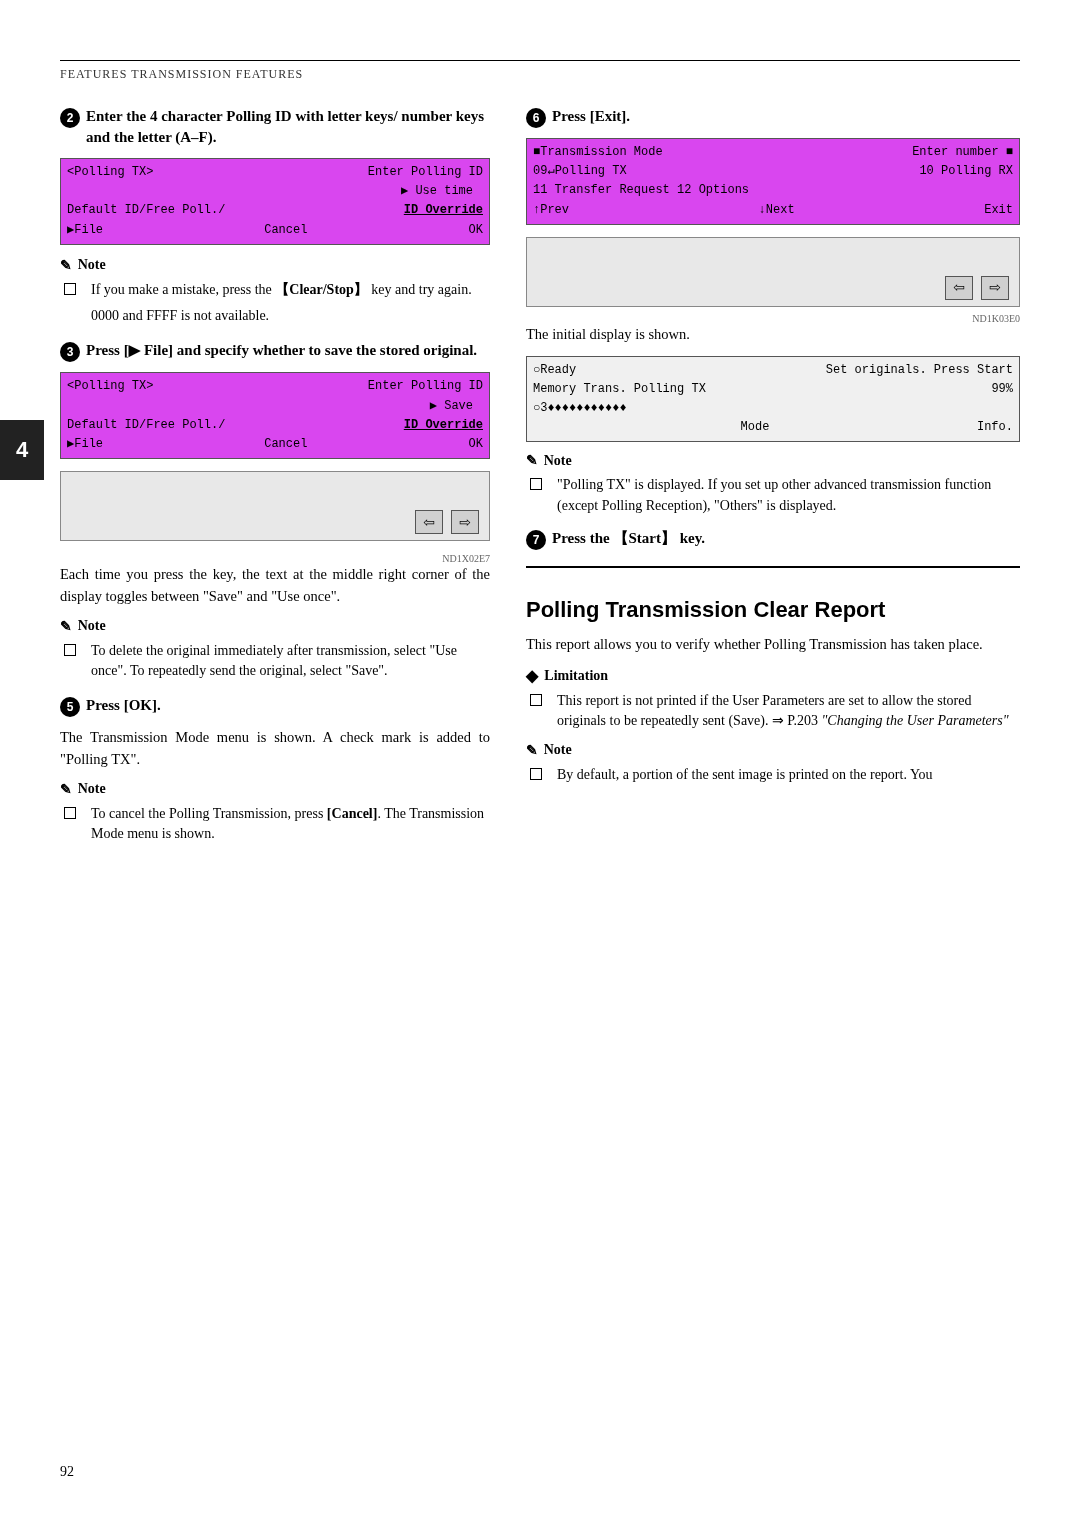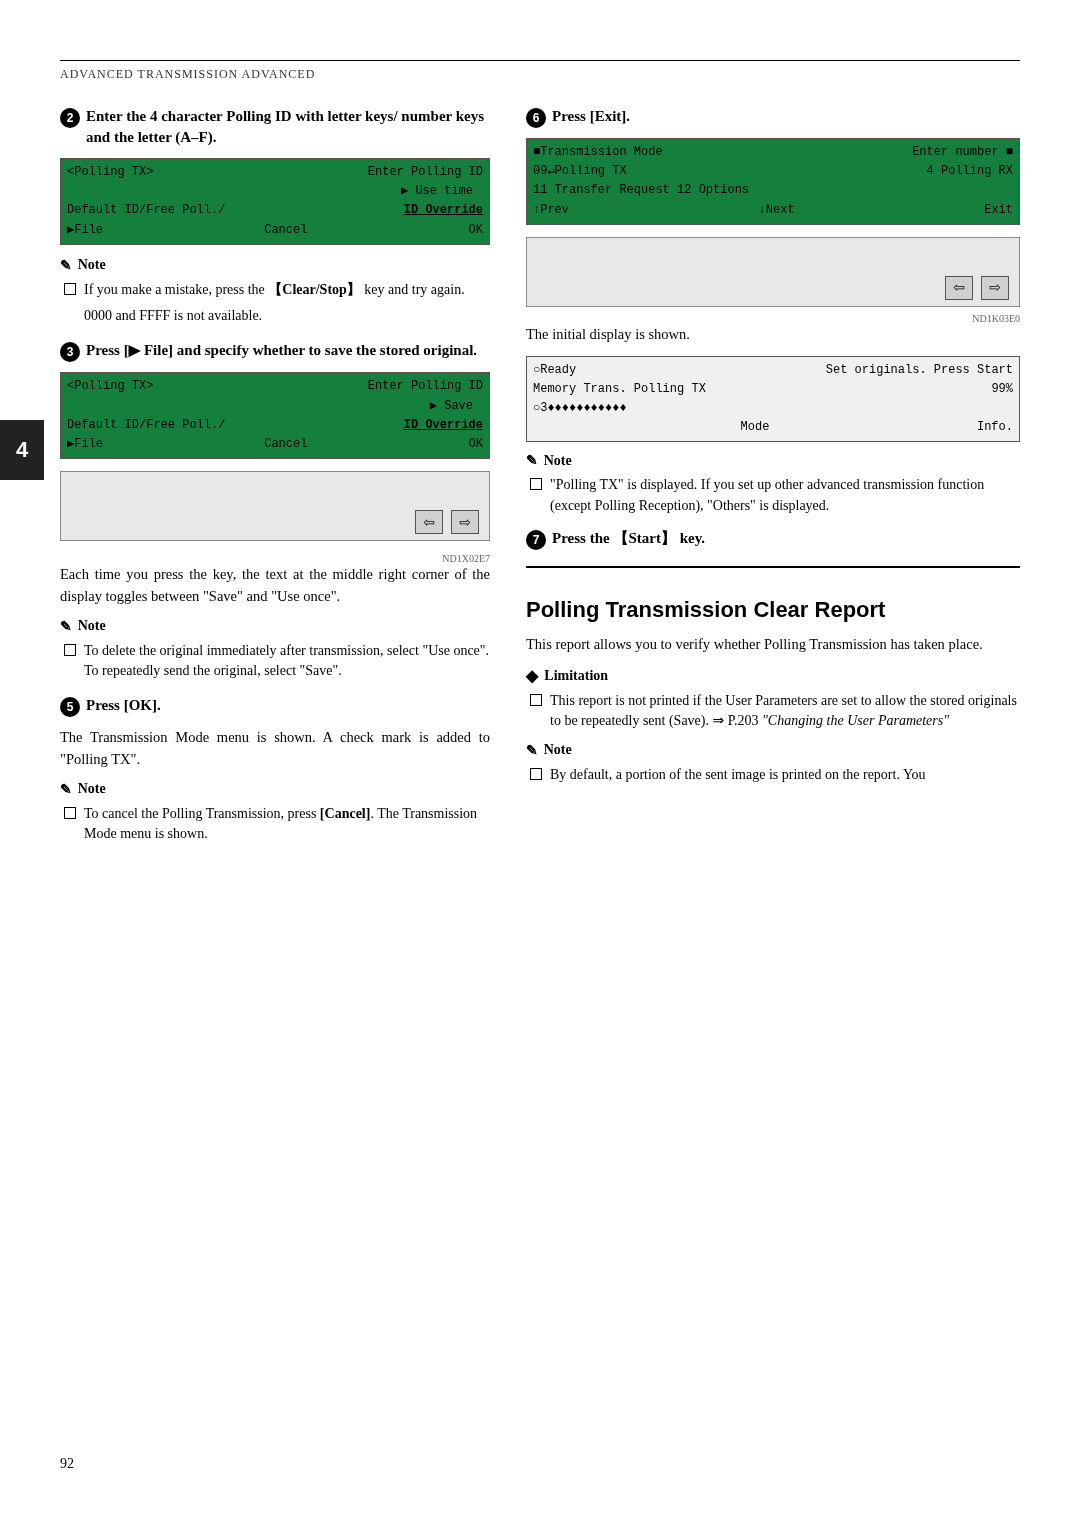--- a/index.html
+++ b/index.html
@@ -88,21 +88,21 @@
 
     .step-title {
       font-weight: bold;
       font-size: 15px;
       line-height: 1.4;
     }
 
     
     .lcd-box {
       border: 1.5px solid #555;
-      background: #15803d;
+      background: #d946ef;
       margin: 10px 0 12px 0;
       padding: 4px 6px;
       font-family: 'Courier New', monospace;
       font-size: 12px;
       line-height: 1.6;
     }
 
     .lcd-row {
       display: flex;
       justify-content: space-between;
@@ -131,21 +131,21 @@
       font-size: 14px;
       margin-bottom: 6px;
     }
 
     .note-icon {
       font-size: 14px;
     }
 
     .note-item {
       display: flex;
-      gap: 8px;
+      gap: 15px;
       margin-bottom: 6px;
       margin-left: 4px;
     }
 
     .note-checkbox {
       width: 12px;
       height: 12px;
       border: 1.5px solid #000;
       flex-shrink: 0;
       margin-top: 3px;
@@ -231,21 +231,21 @@
       margin-bottom: 6px;
     }
 
     .bullet-diamond {
       font-size: 16px;
     }
 
     
     .page-number {
       position: absolute;
-      bottom: 56px;
+      bottom: 48px;
       left: 60px;
       font-size: 14px;
     }
 
     
     .display-box-right {
       border: 1.5px solid #888;
       height: 70px;
       background: #e8e8e8;
       margin: 8px 0 6px 0;
@@ -282,21 +282,21 @@
       gap: 6px;
     }
 
   </style>
 </head>
 <body>
 
 <div class="page-container">
 
   <div class="page-header">
-    <span>ADVANCED TRANSMISSION ADVANCED</span>
+    <span>FEATURES TRANSMISSION FEATURES</span>
   </div>
 
   <div class="chapter-tab">
     <span>4</span>
   </div>
 
   <div class="two-col">
 
     <div class="left-col">
 
@@ -417,21 +417,21 @@
         </div>
       </div>
 
       <div class="lcd-box">
         <div class="lcd-row">
           <span>■Transmission Mode</span>
           <span>Enter number ■</span>
         </div>
         <div class="lcd-row">
           <span>09↵Polling TX</span>
-          <span>4 Polling RX</span>
+          <span>10 Polling RX</span>
         </div>
         <div class="lcd-row">
           <span>11 Transfer Request 12 Options</span>
         </div>
         <div class="lcd-row">
           <span>↑Prev</span>
           <span>↓Next</span>
           <span>Exit</span>
         </div>
       </div>

